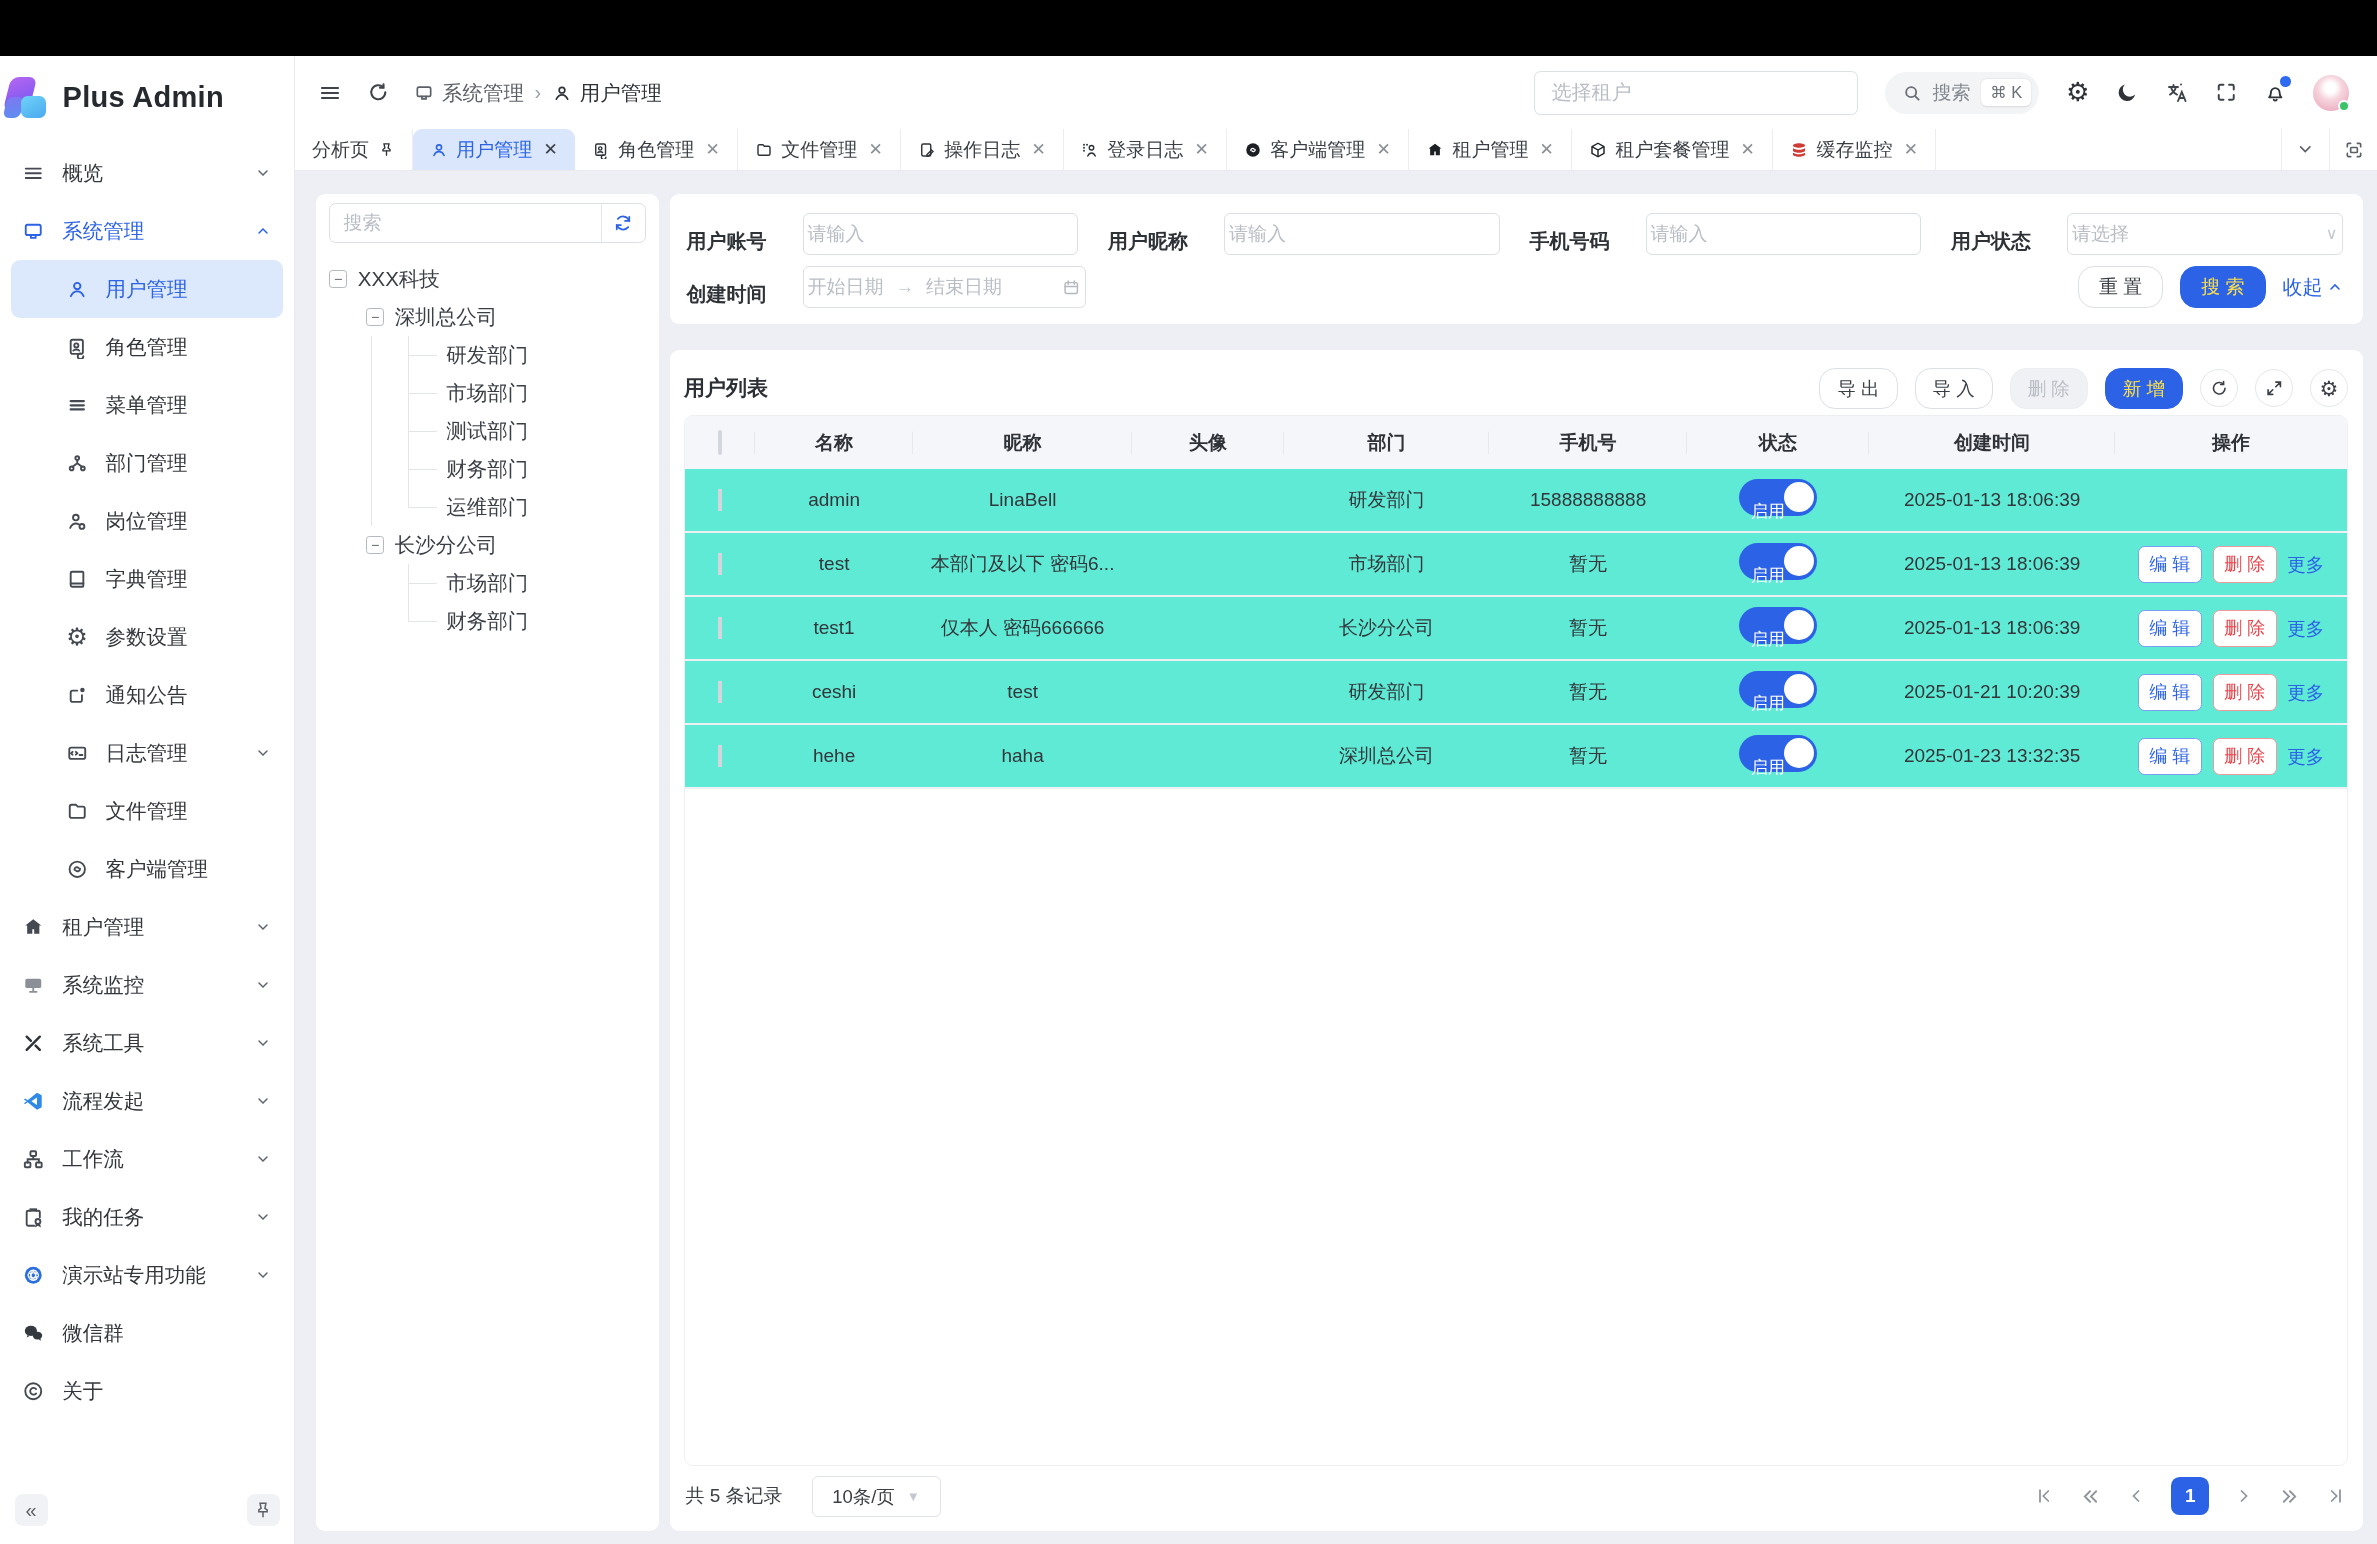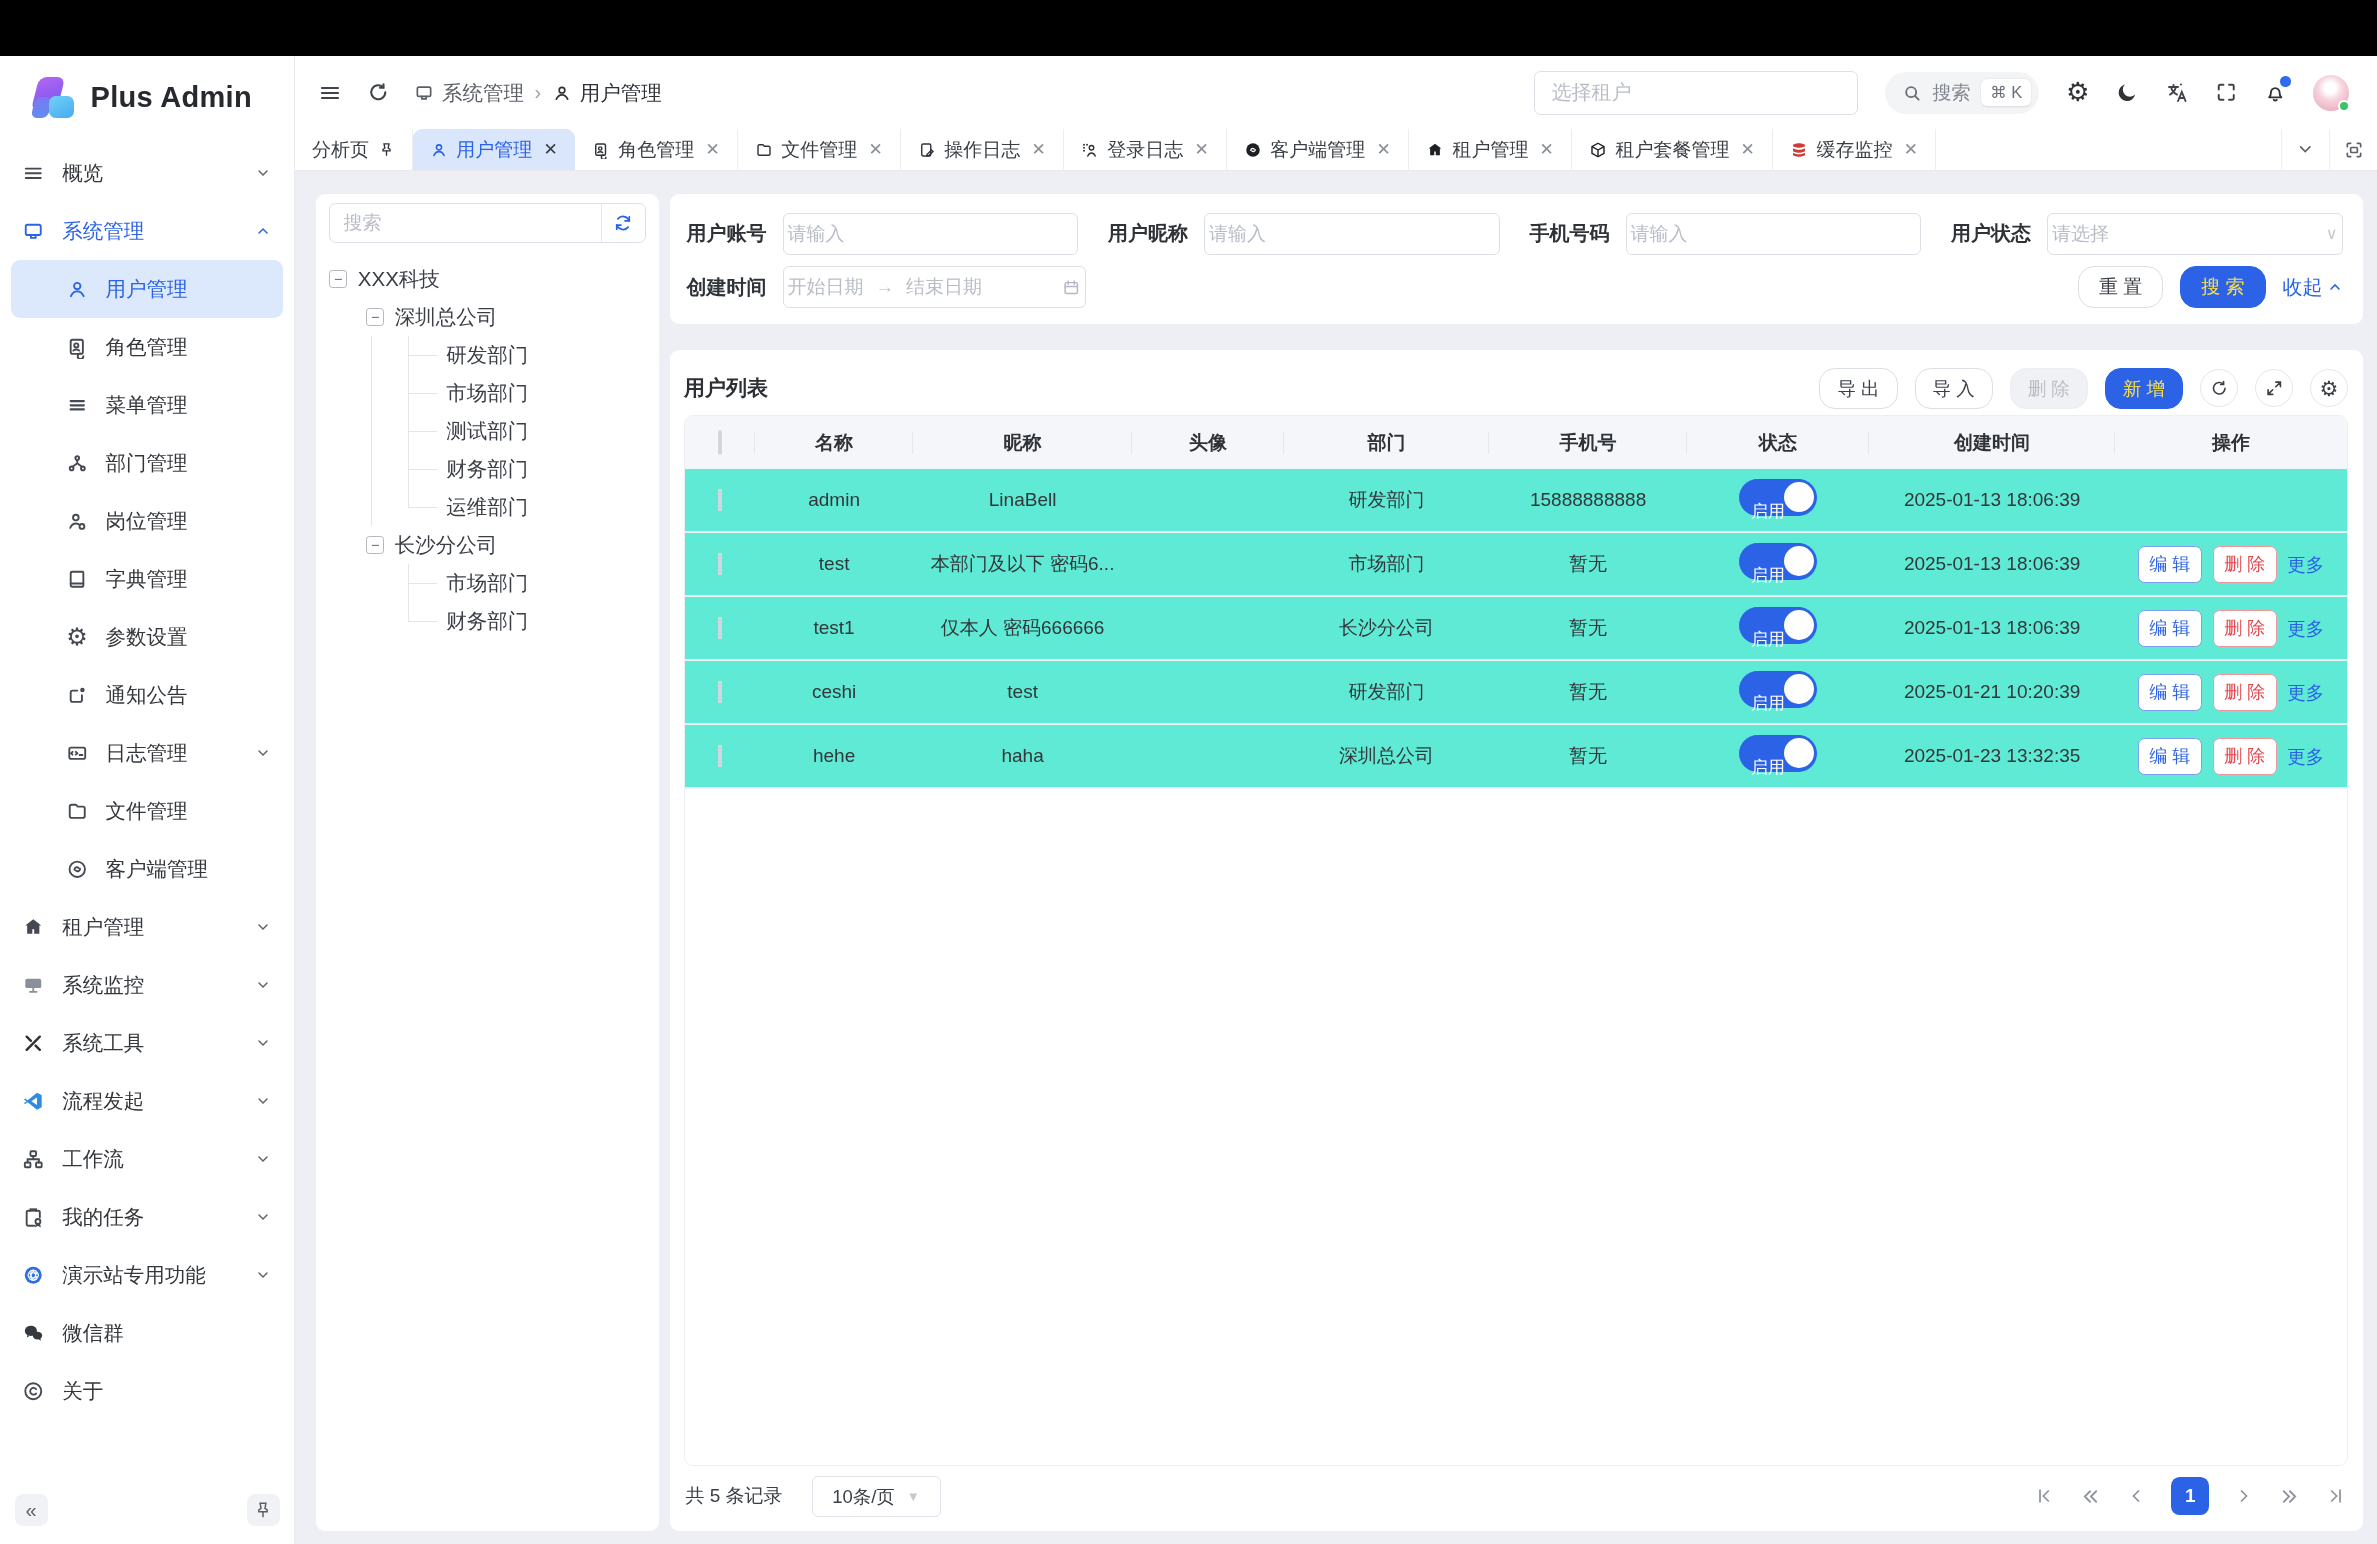--- a/index.html
+++ b/index.html
@@ -9,21 +9,21 @@
   }
   *{margin:0;padding:0;box-sizing:border-box;}
   html,body{width:2377px;height:1544px;}
   body{font-family:"Liberation Sans","DejaVu Sans",sans-serif;color:var(--txt);background:#000;}
   .screen{width:2377px;height:1544px;display:flex;flex-direction:column;overflow:hidden;}
   .osbar{height:56px;background:#000;flex:none;}
   .app{flex:1;display:flex;min-height:0;background:#fff;}
 
   
   .sidebar{width:295px;flex:none;background:#fff;border-right:1.3px solid var(--line);display:flex;flex-direction:column;}
-  .logo-row{height:83px;display:flex;align-items:center;padding-left:32px;gap:14.5px;flex:none;}
+  .logo-row{height:83px;display:flex;align-items:center;padding-left:4px;gap:14.5px;flex:none;}
   .logo-mark{position:relative;width:44px;height:44px;flex:none;}
   .logo-hex-a{position:absolute;left:2.6px;top:1.3px;width:26.4px;height:34px;border-radius:8px;transform:skewX(-14deg);background:linear-gradient(160deg,#b566f2 0%,#8e5cf0 55%,#6f6af0 100%);}
   .logo-hex-b{position:absolute;left:17px;top:20px;width:25px;height:22.5px;border-radius:6.6px;background:linear-gradient(150deg,#6fd2f8 0%,#4aa9ef 100%);}
   .logo-hex-c{position:absolute;left:1.3px;top:21px;width:17px;height:21px;border-radius:6px;transform:skewX(-12deg);background:linear-gradient(180deg,#7d78f2,#5f8cf0);}
   .logo-name{font-size:29px;font-weight:bold;color:#26292e;letter-spacing:0.3px;}
   .menu{flex:1;overflow:hidden;padding:5.3px 10.6px 0 10.6px;}
   .m-item{height:58px;display:flex;align-items:center;gap:16px;padding:0 12px 0 10.6px;border-radius:9.2px;cursor:pointer;}
   .m-item .lab{font-size:20.5px;color:#33363b;white-space:nowrap;}
   .m-item .mi{width:25px;height:25px;flex:none;display:flex;align-items:center;justify-content:center;color:#454a52;}
   .m-item .chev{margin-left:auto;color:#5f646c;display:flex;}
@@ -80,21 +80,21 @@
   .cont-line{width:37px;align-self:stretch;border-left:1.3px solid var(--line2);flex:none;}
   .guide{width:38px;align-self:stretch;position:relative;flex:none;}
   .guide::before{content:"";position:absolute;left:0;top:0;bottom:0;border-left:1.3px solid var(--line2);}
   .guide.last::before{bottom:50%;}
   .guide::after{content:"";position:absolute;left:0;top:50%;width:29px;border-top:1.3px solid var(--line2);}
 
   .main-col{flex:1;display:flex;flex-direction:column;min-width:0;}
   
   .filter-card{height:130px;flex:none;padding:18.5px 20px 16px 17px;display:flex;flex-direction:column;justify-content:space-between;}
   .f-row{display:grid;grid-template-columns:repeat(4,1fr);column-gap:30px;}
-  .f-field{display:flex;align-items:center;}
+  .f-field{display:flex;align-items:flex-end;gap:20px;}
   .f-lab{font-size:20px;font-weight:bold;color:#2f3338;white-space:nowrap;margin-right:16px;flex:none;}
   .f-input{flex:1;height:42px;border:1.3px solid #dcdfe5;border-radius:6px;display:flex;align-items:center;padding:0 4px;font-size:19px;color:var(--ph);min-width:0;cursor:text;}
   .f-select{justify-content:space-between;cursor:pointer;}
   .f-select .car{color:#c4c8cf;font-size:16px;}
   .daterange{gap:12px;cursor:pointer;}
   .daterange .dr{color:var(--ph);}
   .dr-arrow{color:#c4c8cf;font-size:18.5px;}
   .dr-cal{margin-left:auto;color:#b4b8c0;display:flex;}
   .f-actions{display:flex;align-items:center;justify-content:flex-end;gap:17px;}
   .btn{height:42px;display:inline-flex;align-items:center;justify-content:center;border-radius:16px;font-size:19px;cursor:pointer;border:1.3px solid #dcdfe5;background:#fff;color:#3a3e45;padding:0 20px;white-space:nowrap;}

